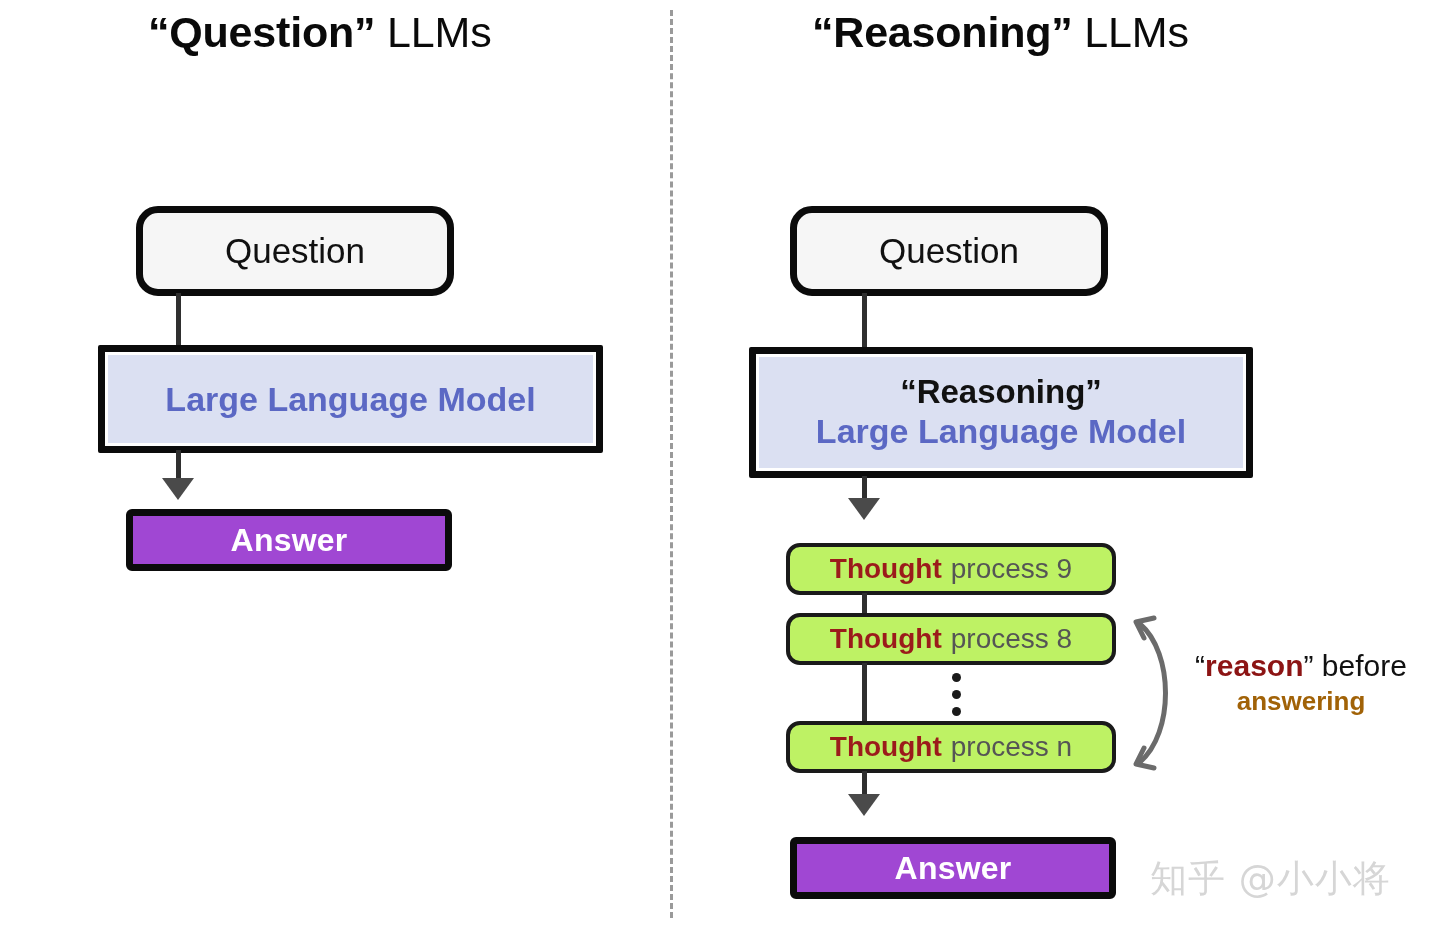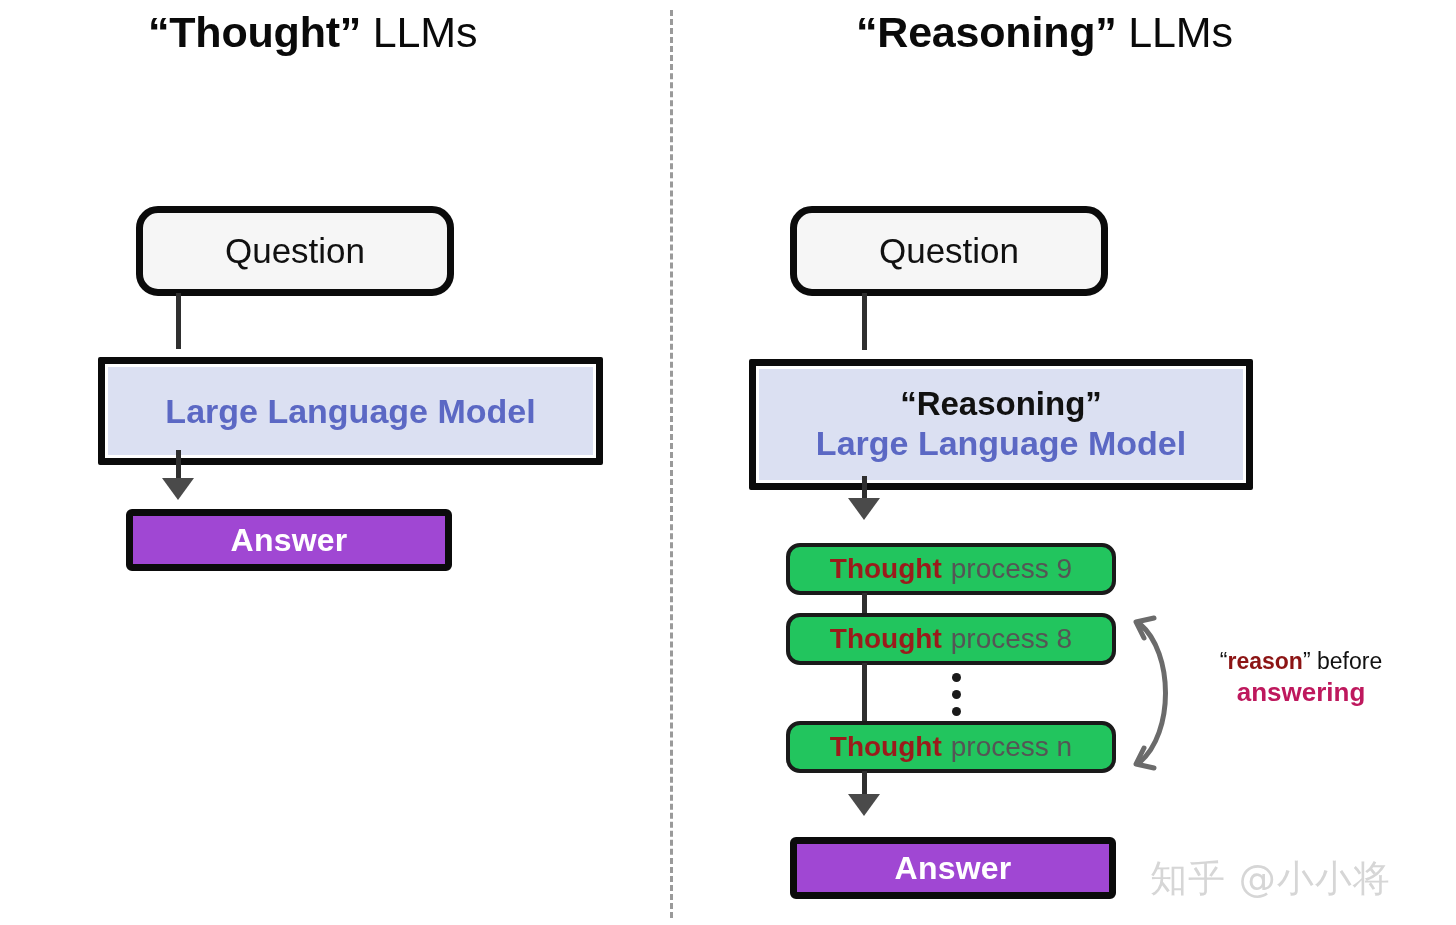--- a/index.html
+++ b/index.html
@@ -23,21 +23,21 @@
     font-size: 43px;
     line-height: 1.15;
     color: #0a0a0a;
     white-space: nowrap;
     letter-spacing: -0.2px;
   }
   .col-title .strong { font-weight: 700; }
   .col-title .plain  { font-weight: 400; }
 
   #title-left  { left: 148px; }
-  #title-right { left: 856px; }
+  #title-right { left: 812px; }
 
   
   #divider {
     position: absolute;
     left: 670px;
     top: 10px;
     width: 0;
     height: 908px;
     border-left: 3px dashed #9a9a9a;
   }
@@ -60,21 +60,20 @@
     font-size: 35px;
     color: #111111;
     font-weight: 400;
   }
 
   .llm-box {
     background: #dbe0f2;
     border: 7px solid #0b0b0b;
     box-shadow: inset 0 0 0 3px #ffffff;
     border-radius: 2px;
-    margin-top: 12px;
   }
   .llm-line-strong {
     font-size: 33px;
     font-weight: 700;
     color: #111111;
     line-height: 1.15;
   }
   .llm-line-model {
     font-size: 34px;
     font-weight: 600;
@@ -86,21 +85,21 @@
     background: #a047d3;
     border: 7px solid #0b0b0b;
     border-radius: 6px;
     font-size: 32px;
     font-weight: 700;
     color: #ffffff;
     letter-spacing: 0.2px;
   }
 
   .thought-box {
-    background: #22c55e;
+    background: #bef264;
     border: 4px solid #1a1a1a;
     border-radius: 14px;
     font-size: 28px;
     line-height: 1;
     color: #555555;
     font-weight: 400;
     white-space: nowrap;
     flex-direction: row;
   }
   .thought-box .kw {
@@ -147,47 +146,47 @@
     top: 608px;
   }
   #annotation {
     position: absolute;
     left: 1186px;
     top: 647px;
     width: 230px;
     text-align: center;
     line-height: 1.28;
   }
-  #annotation .line1 { font-size: 23px; color: #111111; white-space: nowrap; }
+  #annotation .line1 { font-size: 30px; color: #111111; white-space: nowrap; }
   #annotation .line1 .kw { color: #8c1414; font-weight: 700; }
   #annotation .line2 {
     font-size: 26px;
     font-weight: 700;
-    color: #be185d;
+    color: #a16207;
     white-space: nowrap;
   }
 
   
   #watermark {
     position: absolute;
     left: 1150px;
     top: 843px;
     font-size: 37px;
     color: #d6d6d6;
     white-space: nowrap;
     font-family: "DejaVu Sans", sans-serif;
     letter-spacing: 1px;
     margin-top: 11px;
   }
 </style>
 </head>
 <body>
 
 <div class="col-title" id="title-left">
-  <span class="strong">“Thought”</span><span class="plain"> LLMs</span>
+  <span class="strong">“Question”</span><span class="plain"> LLMs</span>
 </div>
 
 <div class="col-title" id="title-right">
   <span class="strong">“Reasoning”</span><span class="plain"> LLMs</span>
 </div>
 
 <div id="divider"></div>
 
 <div class="node question-box" style="left:136px; top:206px; width:318px; height:90px;">
   <span>Question</span>

